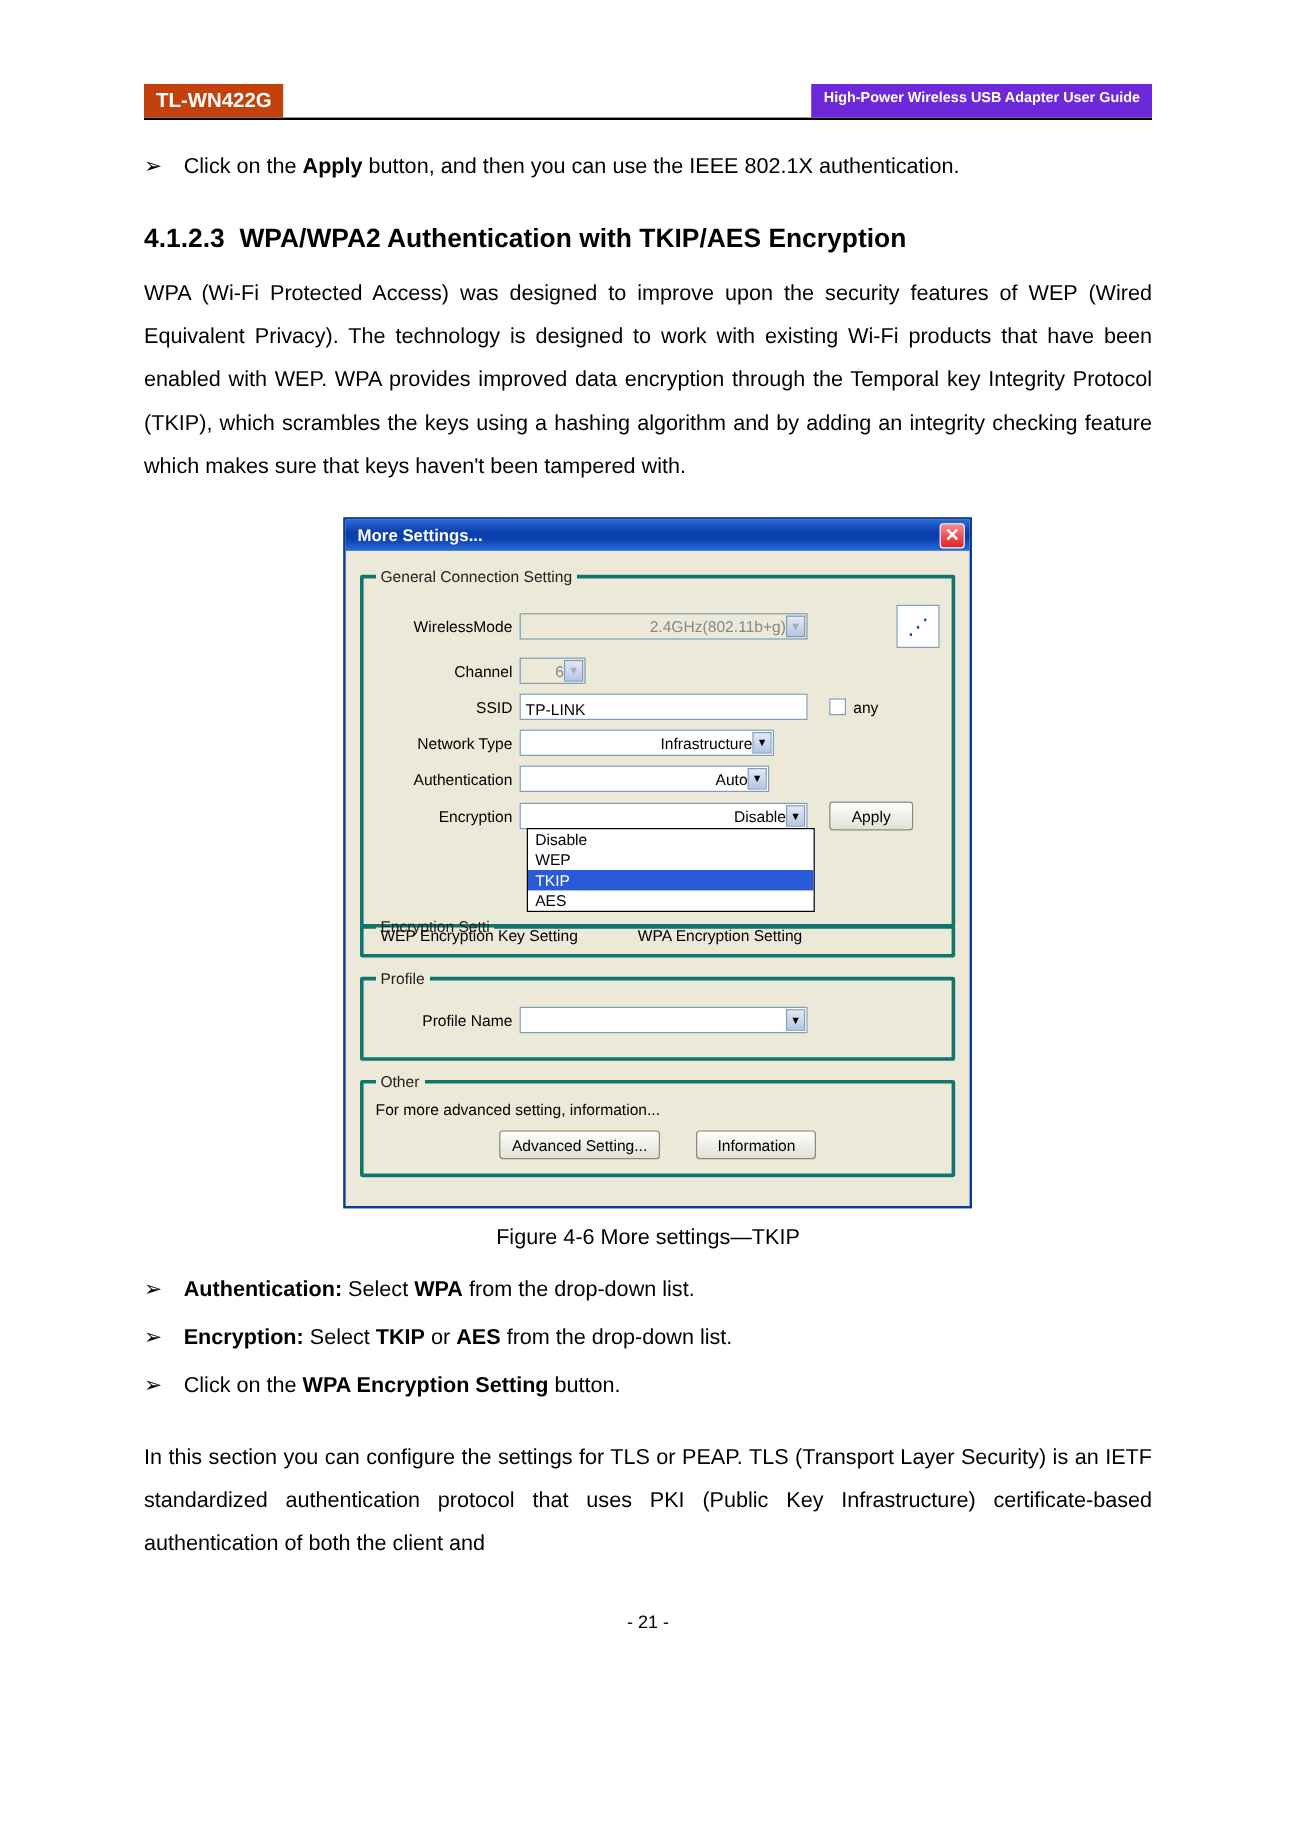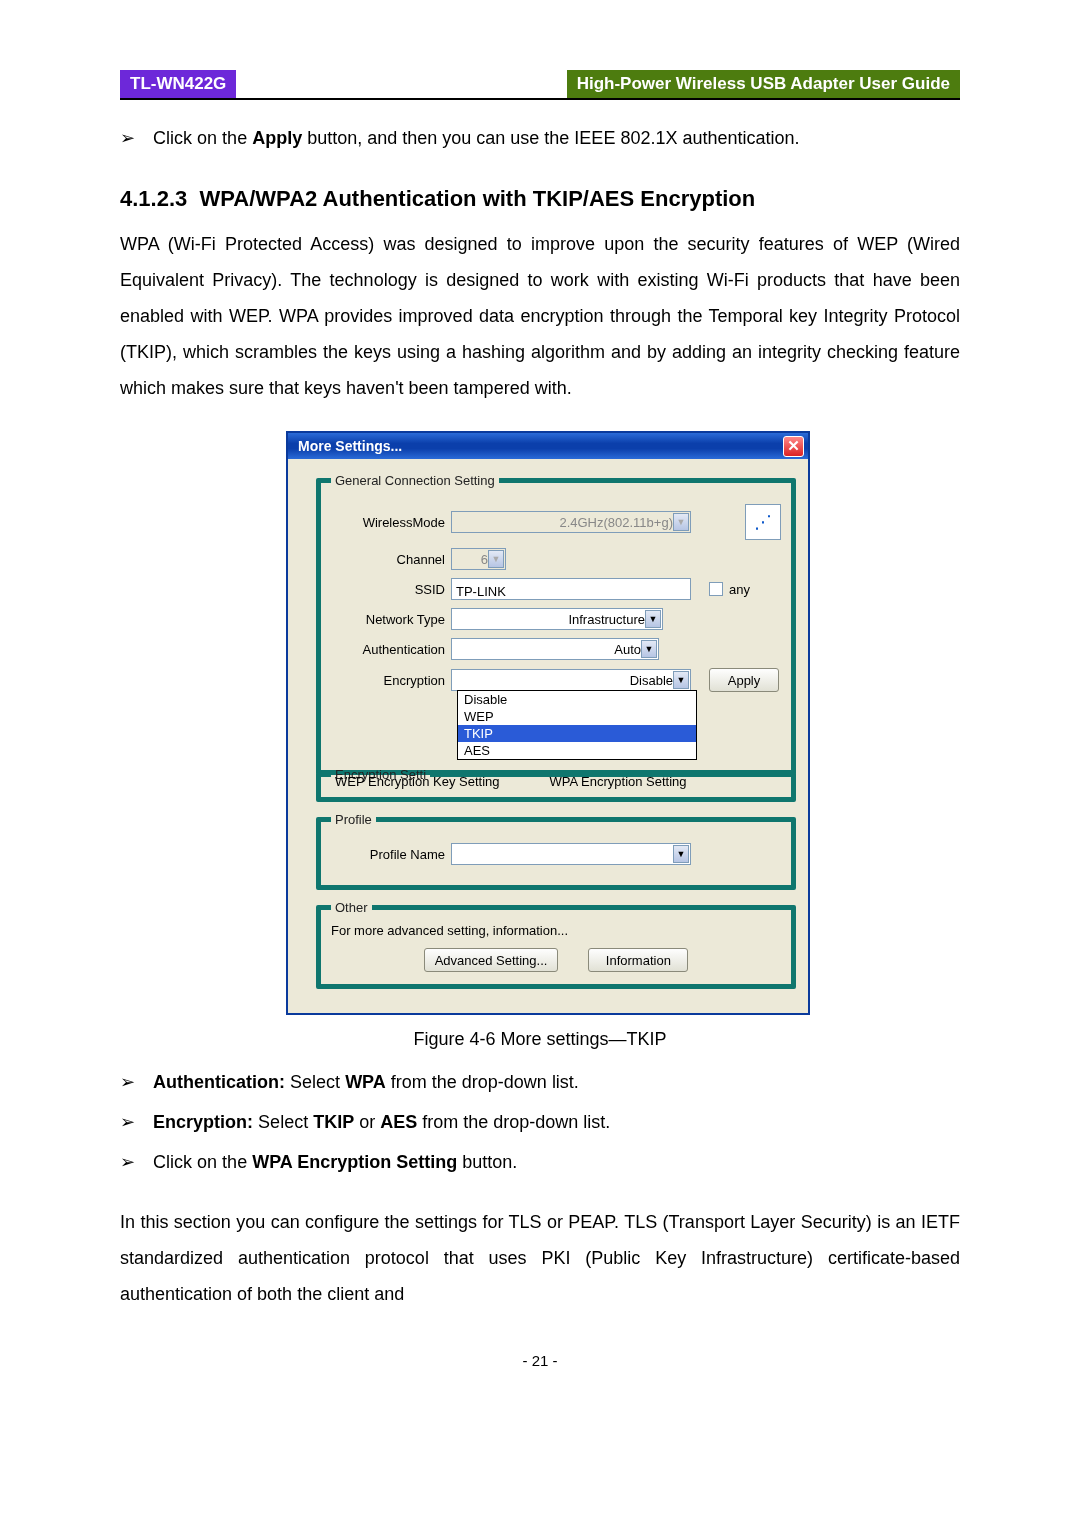--- a/index.html
+++ b/index.html
@@ -12,31 +12,31 @@
   }
   .page {
     padding: 70px 120px 40px 120px;
   }
   .header-bar {
     display: flex;
     border-bottom: 2px solid #000;
     margin-bottom: 20px;
   }
   .model-box {
-    background: #6d28d9;
+    background: #c2410c;
     color: #fff;
     font-weight: bold;
     font-size: 17px;
     padding: 4px 10px;
   }
   .guide-title {
-    background: #4d7c0f;
-    color: #fff;
-    font-weight: bold;
-    font-size: 17px;
+    background: #6d28d9;
+    color: #fff;
+    font-weight: bold;
+    font-size: 12px;
     padding: 4px 10px;
     margin-left: auto;
   }
   .body-text {
     font-size: 18px;
     line-height: 2.0;
     color: #000;
   }
   .bullet-line {
     display: flex;
@@ -93,23 +93,23 @@
     font-size: 15px;
     display: flex;
     align-items: center;
     justify-content: center;
     cursor: pointer;
   }
   .dialog-body {
     padding: 8px 12px 14px 12px;
   }
   fieldset {
-    border: 5px solid #0f766e;
+    border: 3px solid #0f766e;
     border-radius: 2px;
-    margin: 6px 0 10px 16px;
+    margin: 6px 0 10px 0;
     padding: 8px 10px 12px 10px;
     position: relative;
   }
   legend {
     font-size: 13px;
     padding: 0 4px;
     color: #222;
   }
   .form-row {
     display: flex;

